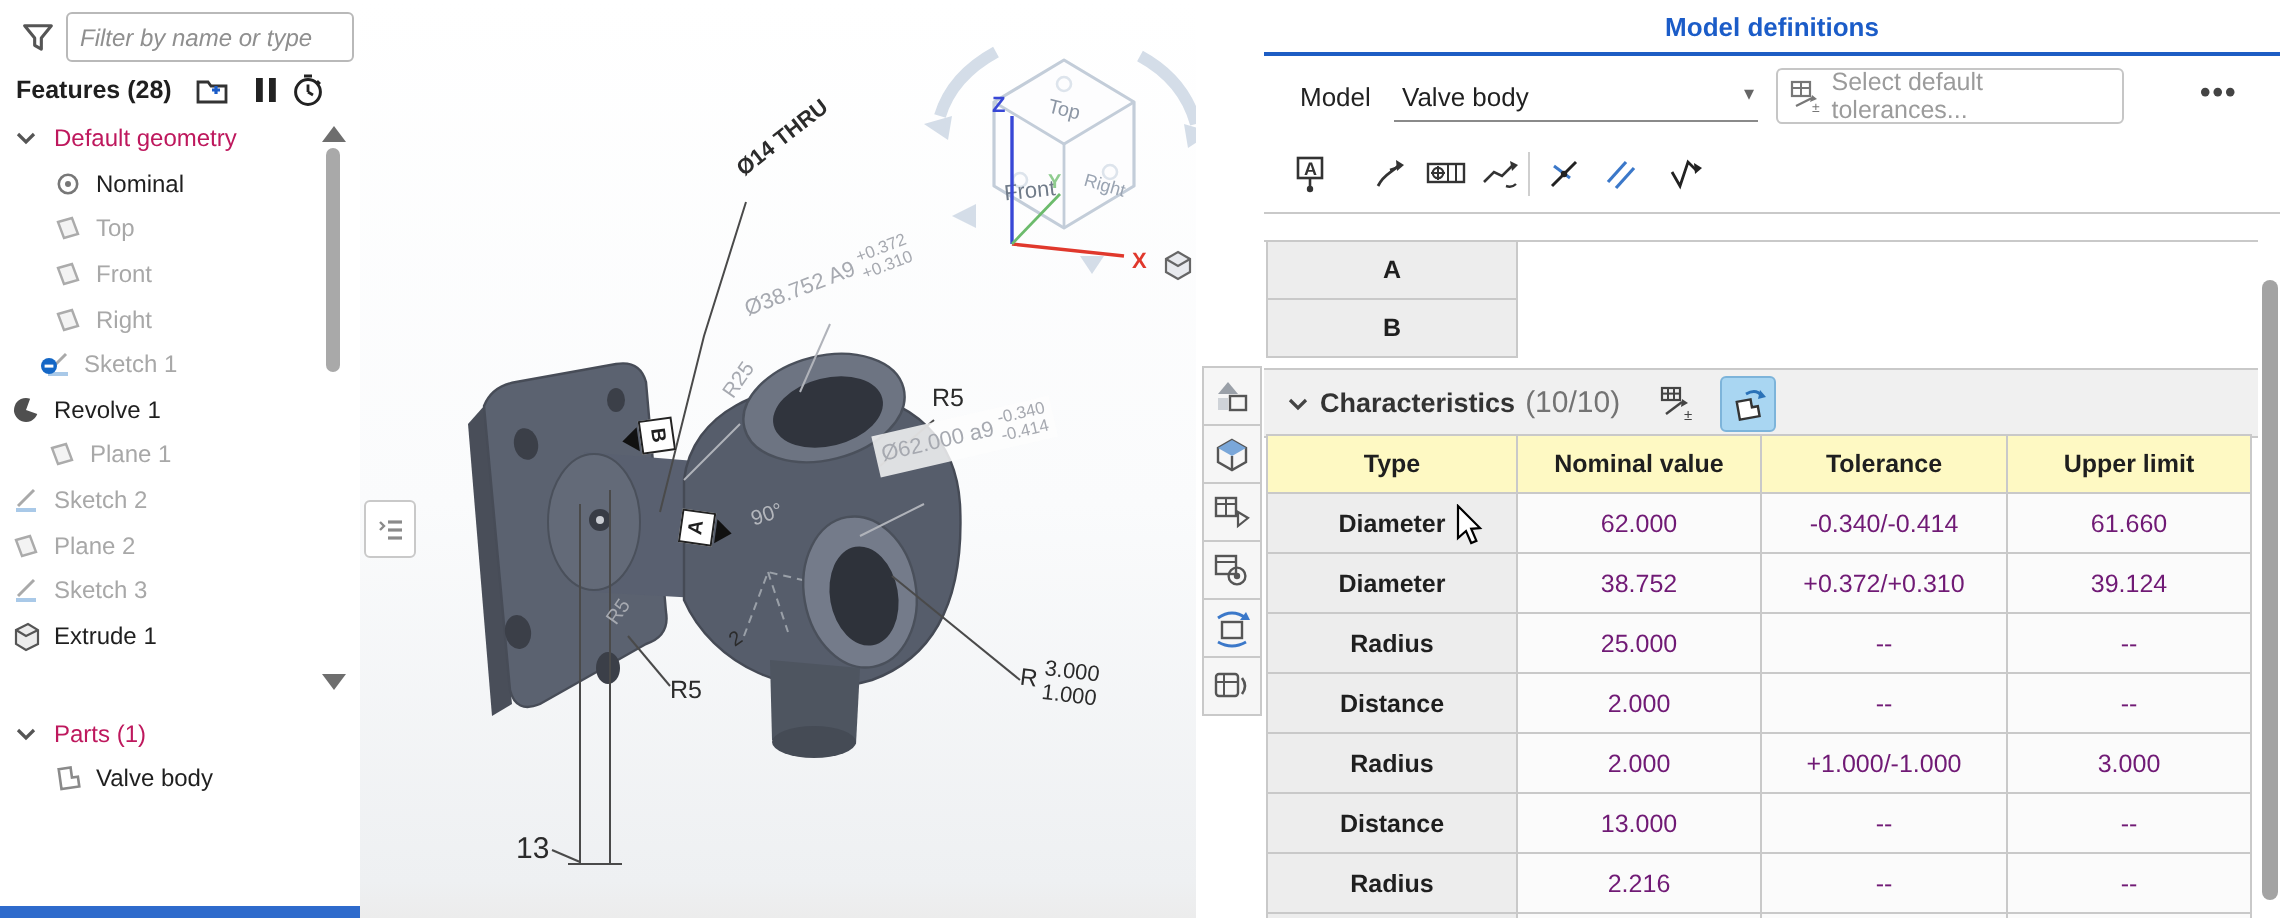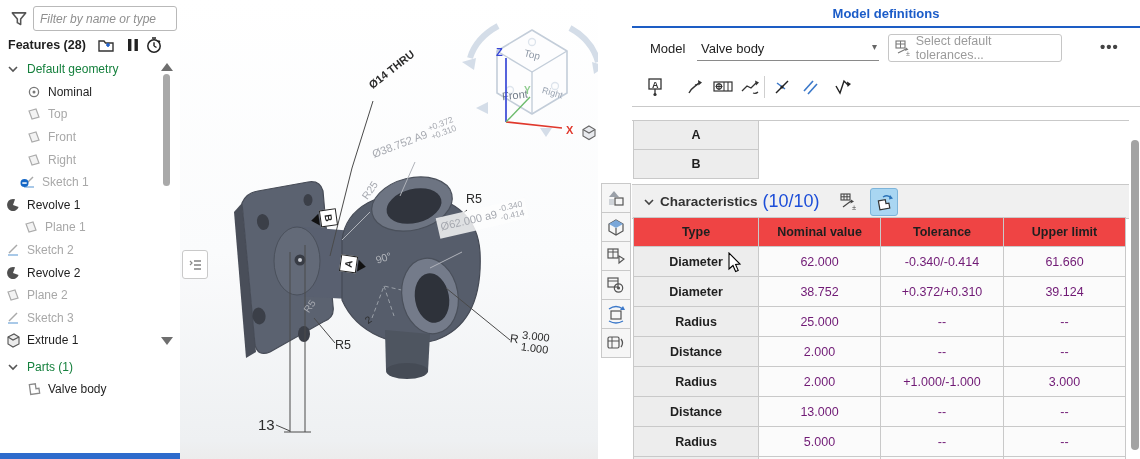--- a/index.html
+++ b/index.html
@@ -10,21 +10,21 @@
   #left-panel{position:absolute;left:0;top:0;width:180px;height:459px;background:#fff;border-right:1px solid #c4c4c4;}
   #filter-input{position:absolute;left:33px;top:6px;width:130px;height:23px;border:1px solid #b9b9b9;border-radius:3px;
        font-family:"Liberation Sans",sans-serif;font-size:12px;padding:0 6px;color:#b91c1c;}
   #filter-input::placeholder{color:#8f8f8f;font-style:italic;}
   .features-header{position:absolute;left:8px;top:38px;font-weight:bold;font-size:12.5px;}
   .hdr-icon{position:absolute;top:36px;width:18px;height:18px;cursor:pointer;}
   .tree{position:absolute;left:0;top:58px;width:162px;height:294px;overflow:hidden;}
   .tree-item{height:22.6px;display:flex;align-items:center;font-size:12px;cursor:default;}
   .tree-item .ticon{width:16px;height:16px;margin-right:6px;flex:none;position:relative;}
   .muted{color:#a8a8a8;}
-  .sect-label{font-size:12px;color:#15803d;}
+  .sect-label{font-size:12px;color:#be185d;}
   .thumb{position:absolute;background:#a9a9a9;border-radius:4px;}
   
   #viewport{position:absolute;left:180px;top:0;width:418px;height:459px;
       background:linear-gradient(180deg,#ffffff 0%,#fafbfc 55%,#eef0f2 96%,#ececec 100%);overflow:hidden;}
   .ann{position:absolute;white-space:nowrap;transform-origin:left center;font-size:11.5px;color:#2b2b2b;}
   .ann.gray{color:#a6a9b0;}
   .stack{display:inline-flex;flex-direction:column;font-size:8.5px;line-height:1.1;vertical-align:middle;margin-left:3px;}
   .stack.big{font-size:11px;}
   .datum-flag{position:absolute;display:flex;align-items:center;}
   .datum-box{width:15px;height:15px;border:1.3px solid #222;background:#fff;display:flex;align-items:center;justify-content:center;
@@ -52,26 +52,26 @@
   #tol-field .ph{color:#9b9b9b;font-size:12.5px;margin-left:4px;}
   #more-options{position:absolute;left:468px;top:10px;font-size:15px;font-weight:bold;color:#444;letter-spacing:1px;cursor:pointer;}
   #anno-toolbar{position:absolute;left:0;top:68px;width:508px;height:38px;border-bottom:1px solid #c9c9c9;}
   .tb-btn{position:absolute;top:6px;width:26px;height:26px;display:flex;align-items:center;justify-content:center;cursor:pointer;}
   .tb-sep{position:absolute;left:132px;top:8px;width:1px;height:22px;background:#cfcfcf;}
   .ab-cell{position:absolute;left:1px;width:124px;height:28px;background:#ededed;border:1px solid #c9c9c9;
       display:flex;align-items:center;justify-content:center;font-weight:bold;font-size:12.5px;cursor:pointer;}
   #char-header{position:absolute;left:0;top:184px;width:497px;height:33px;background:#f0f0f0;
       border-top:1px solid #c9c9c9;border-bottom:1px solid #c9c9c9;display:flex;align-items:center;}
   #char-header .title{font-weight:bold;font-size:13.5px;color:#333;margin-left:4px;}
-  #char-header .count{color:#1d4ed8;font-size:18px;margin-left:5px;}
+  #char-header .count{color:#737373;font-size:15px;margin-left:5px;}
   .char-icon-btn{width:26px;height:26px;display:flex;align-items:center;justify-content:center;cursor:pointer;border-radius:3px;}
   .char-icon-btn.active{background:#a9d6f2;border:1px solid #7db4da;}
   #char-table{position:absolute;left:1px;top:217px;border-collapse:collapse;table-layout:fixed;font-size:12.5px;}
   #char-table td{border:1px solid #c9c9c9;text-align:center;height:29px;padding:0;}
-  #char-table .hrow td{background:#ef4444;font-weight:bold;height:28px;}
+  #char-table .hrow td{background:#fef9c3;font-weight:bold;height:28px;}
   #char-table .tcol{background:#ededed;font-weight:bold;}
   #char-table .vcell{background:#fbfbfb;color:#701a75;}
   #rp-scroll-thumb{position:absolute;left:499px;top:140px;width:8px;height:310px;background:#a3a3a3;border-radius:4px;cursor:pointer;}
   #cursor{position:absolute;left:727px;top:252px;pointer-events:none;}
   #blue-bottom-bar{position:absolute;left:0;bottom:0;width:180px;height:6px;background:#2e6bcc;}
 </style>
 </head>
 <body>
 
 <div id="app">
@@ -160,27 +160,20 @@
         <span class="ticon">
           <svg width="16" height="16">
               <line x1="4" y1="11" x2="12" y2="3" stroke="#a9a9a9" stroke-width="1.5"></line>
               <line x1="3" y1="13" x2="13" y2="13" stroke="#a9c9e8" stroke-width="2"></line>
             </svg></span>
         <span class="muted">Sketch 2</span>
       </div>
       <div class="tree-item" style="padding-left:5px">
         <span class="ticon">
           <svg width="16" height="16">
-              <path d="M14 8 A6 6 0 1 1 8 2 L8 8 Z" fill="#4f4f4f" transform="rotate(20 8 8)"></path>
-            </svg></span>
-        <span>Revolve 2</span>
-      </div>
-      <div class="tree-item" style="padding-left:5px">
-        <span class="ticon">
-          <svg width="16" height="16">
               <polygon points="3,5 10,3 13,11 6,13" fill="#f3f3f3" stroke="#ababab" stroke-width="1.2"></polygon>
             </svg></span>
         <span class="muted">Plane 2</span>
       </div>
       <div class="tree-item" style="padding-left:5px">
         <span class="ticon">
           <svg width="16" height="16">
               <line x1="4" y1="11" x2="12" y2="3" stroke="#a9a9a9" stroke-width="1.5"></line>
               <line x1="3" y1="13" x2="13" y2="13" stroke="#a9c9e8" stroke-width="2"></line>
             </svg></span>
@@ -570,21 +563,21 @@
         <td class="vcell">3.000</td>
       </tr>
       <tr>
         <td class="tcol">Distance</td>
         <td class="vcell">13.000</td>
         <td class="vcell">--</td>
         <td class="vcell">--</td>
       </tr>
       <tr>
         <td class="tcol">Radius</td>
-        <td class="vcell">5.000</td>
+        <td class="vcell">2.216</td>
         <td class="vcell">--</td>
         <td class="vcell">--</td>
       </tr>
       <tr>
         <td class="tcol"></td>
             <td class="vcell"></td>
             <td class="vcell"></td>
             <td class="vcell"></td>
       </tr>
     </tbody>

